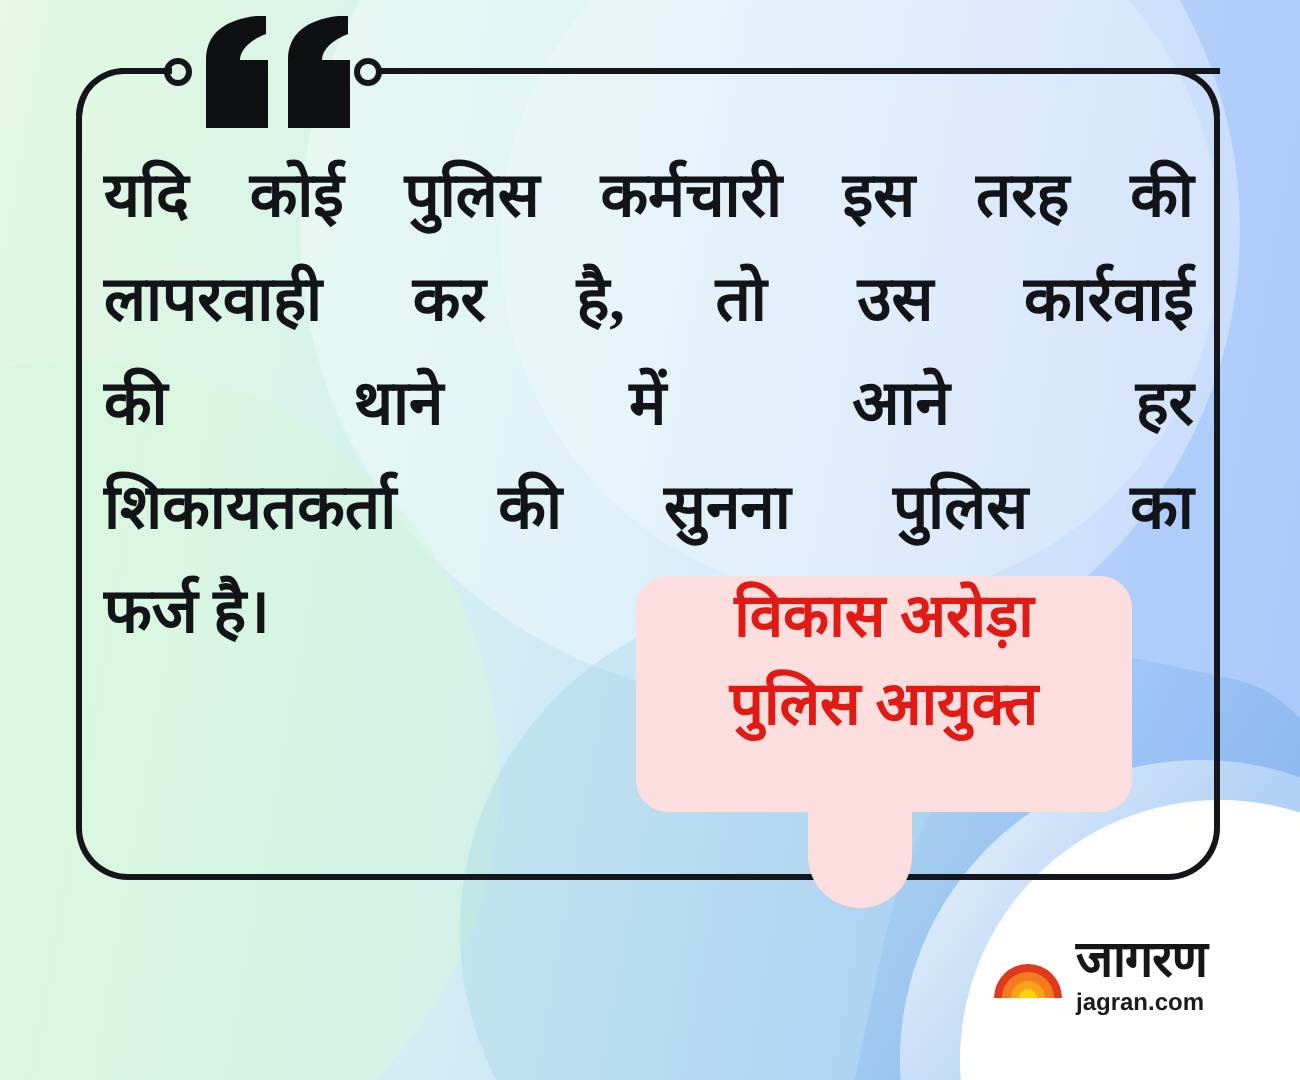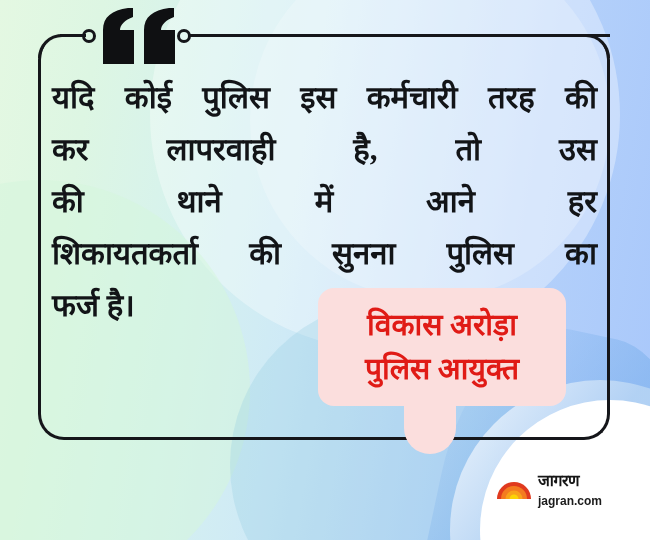--- a/index.html
+++ b/index.html
@@ -187,21 +187,20 @@
     position: absolute;
     left: 318px;
     top: 288px;
     width: 248px;
     height: 118px;
     background: #fbdedd;
     border-radius: 16px;
     display: flex;
     flex-direction: column;
     align-items: center;
-    justify-content: center;
     gap: 2px;
     z-index: 5;
   }
   #attribution-tail {
     position: absolute;
     left: 404px;
     top: 398px;
     width: 52px;
     height: 56px;
     background: #fbdedd;
@@ -235,21 +234,21 @@
   }
   #logo-text-wrap {
     display: flex;
     flex-direction: column;
     align-items: flex-start;
     line-height: 1;
   }
   #logo-brand-hi {
     font-family: "Liberation Serif", serif;
     font-weight: bold;
-    font-size: 16px;
+    font-size: 25px;
     color: #161616;
     line-height: 25px;
     letter-spacing: -0.5px;
   }
   #logo-brand-url {
     font-family: "Liberation Sans", sans-serif;
     font-weight: bold;
     font-size: 12px;
     color: #1b1b1b;
     margin-top: 2px;
@@ -280,31 +279,32 @@
   <svg id="quote-glyph" viewBox="0 0 76 56">
     <path d="M2 22 C2 9 11 2 27 0 L32 0 L32 9 C24 12 19 17 19 22 L33 22 L33 56 L2 56 Z" fill="#0f1012"></path>
     <path d="M43 22 C43 9 52 2 68 0 L73 0 L73 9 C65 12 60 17 60 22 L74 22 L74 56 L43 56 Z" fill="#0f1012"></path>
   </svg>
 
   <div id="quote-text">
     <div class="qline justified">
       <span>यदि</span>
       <span>कोई</span>
       <span>पुलिस</span>
+      <span>कर्मचारी</span>
       <span>इस</span>
-      <span>कर्मचारी</span>
       <span>तरह</span>
       <span>की</span>
     </div>
     <div class="qline justified">
+      <span>लापरवाही</span>
       <span>कर</span>
-      <span>लापरवाही</span>
       <span>है,</span>
       <span>तो</span>
       <span>उस</span>
+      <span>कार्रवाई</span>
     </div>
     <div class="qline justified">
       <span>की</span>
       <span>थाने</span>
       <span>में</span>
       <span>आने</span>
       <span>हर</span>
     </div>
     <div class="qline justified">
       <span>शिकायतकर्ता</span>

